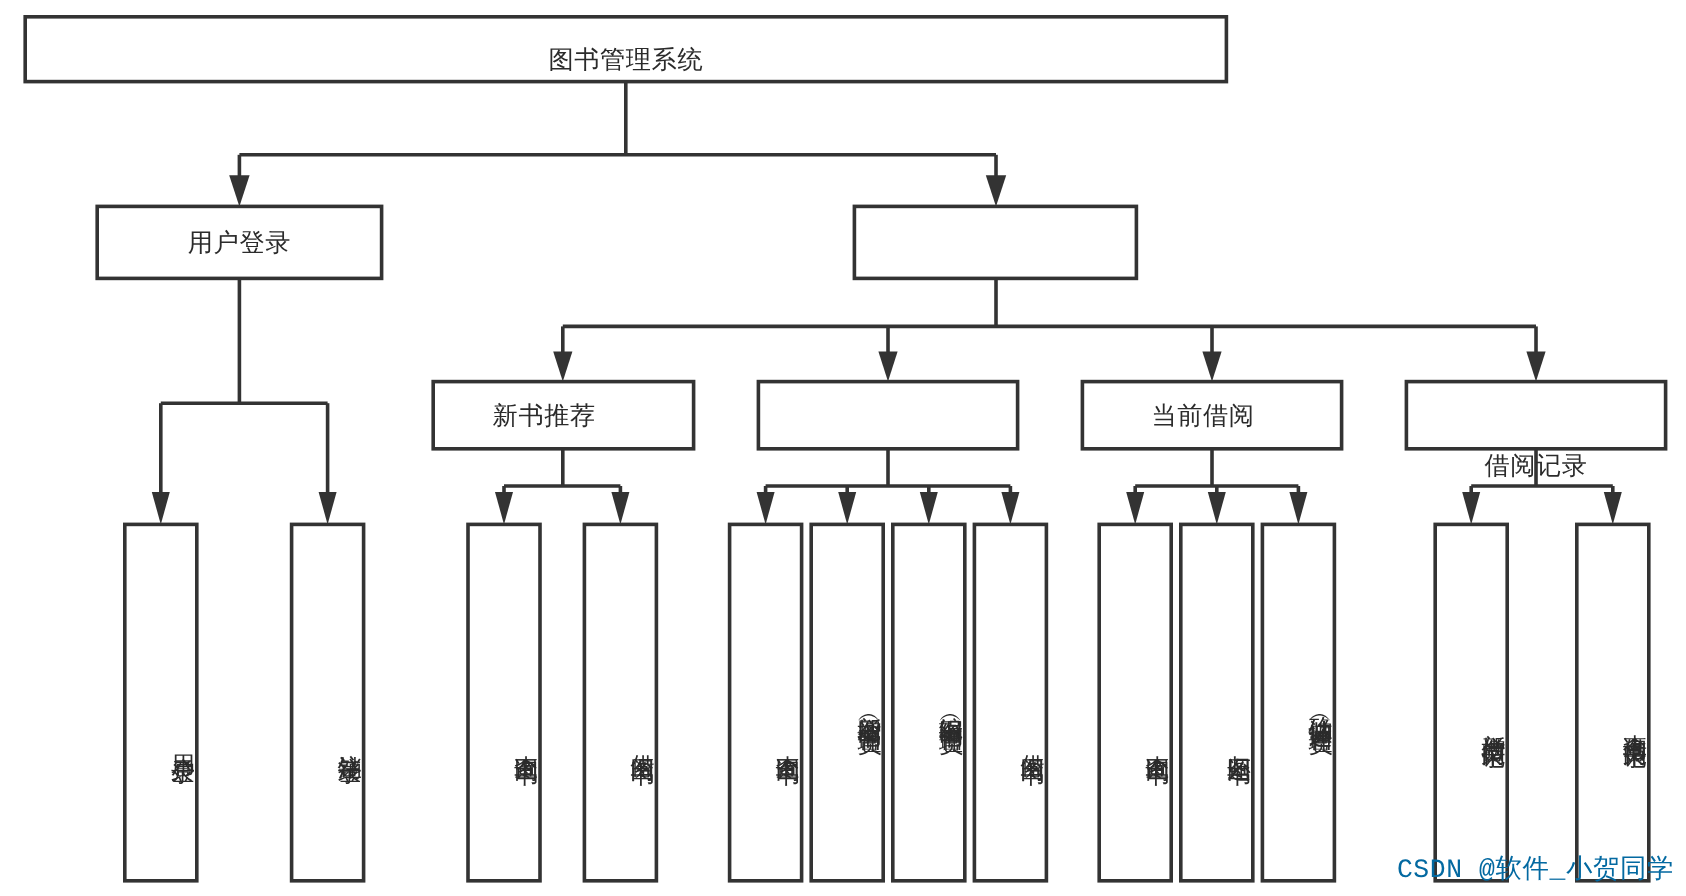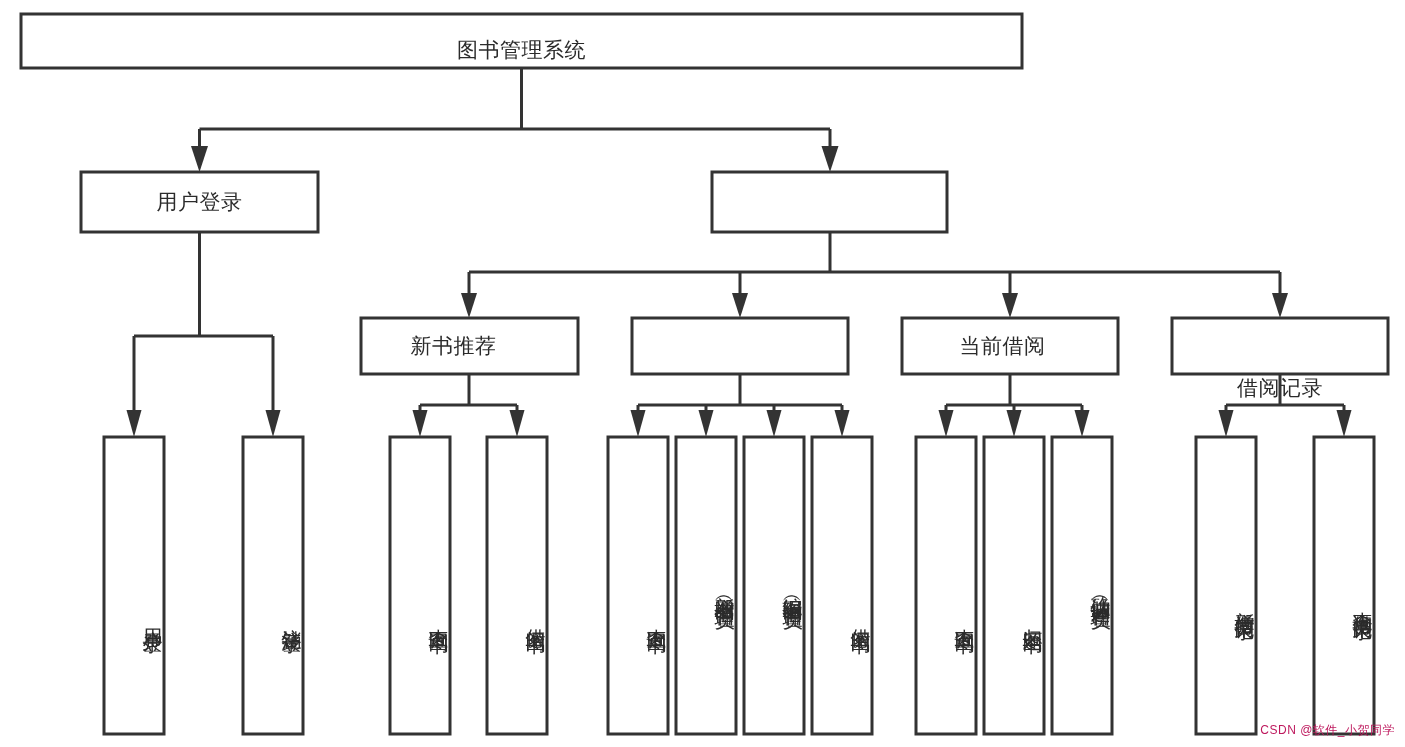--- a/index.html
+++ b/index.html
@@ -65,23 +65,23 @@
     box-sizing: border-box;
   }
   .node-label.vertical.tall {
     align-items: flex-start;
     padding-top: 2px;
   }
   .watermark {
     position: absolute;
     right: 10px;
     bottom: 8px;
-    font-size: 12px;
-    color: #be185d;
-    font-family: Liberation Sans, sans-serif;
+    font-size: 22px;
+    color: #0369a1;
+    font-family: Liberation Mono, monospace;
     letter-spacing: 0.5px;
     white-space: nowrap;
     user-select: none;
   }
 </style>
 </head>
 <body>
 
 <div id="diagram-root">
 

